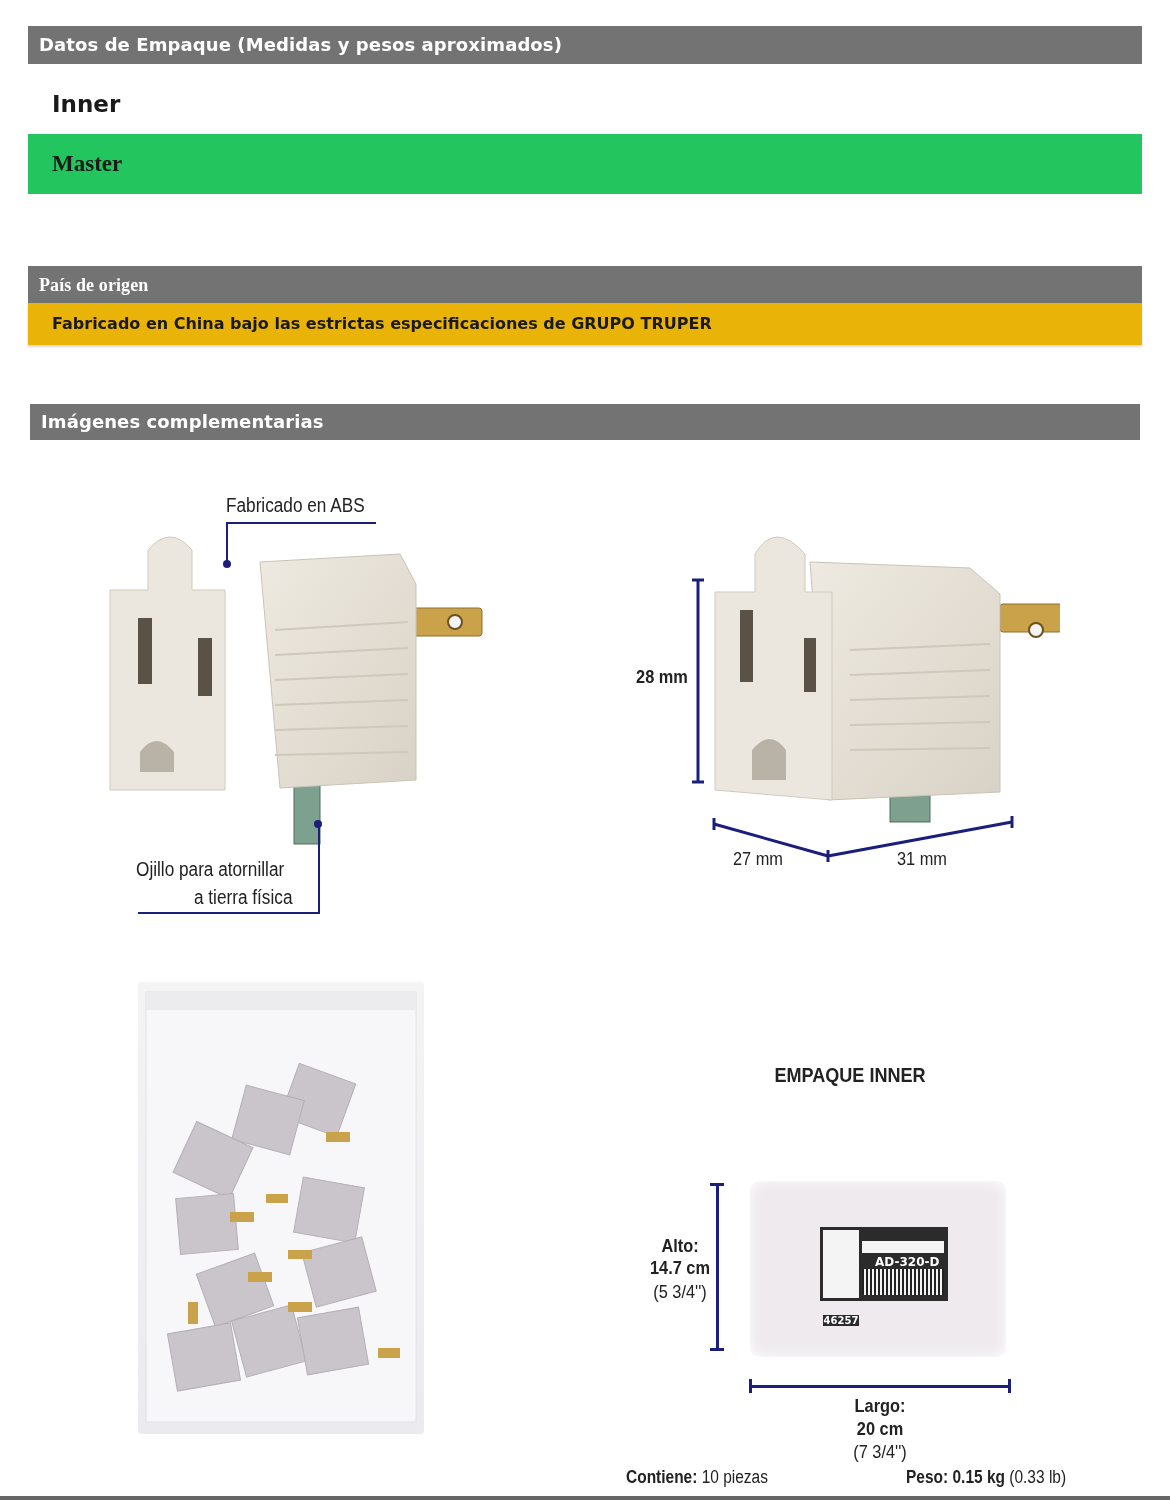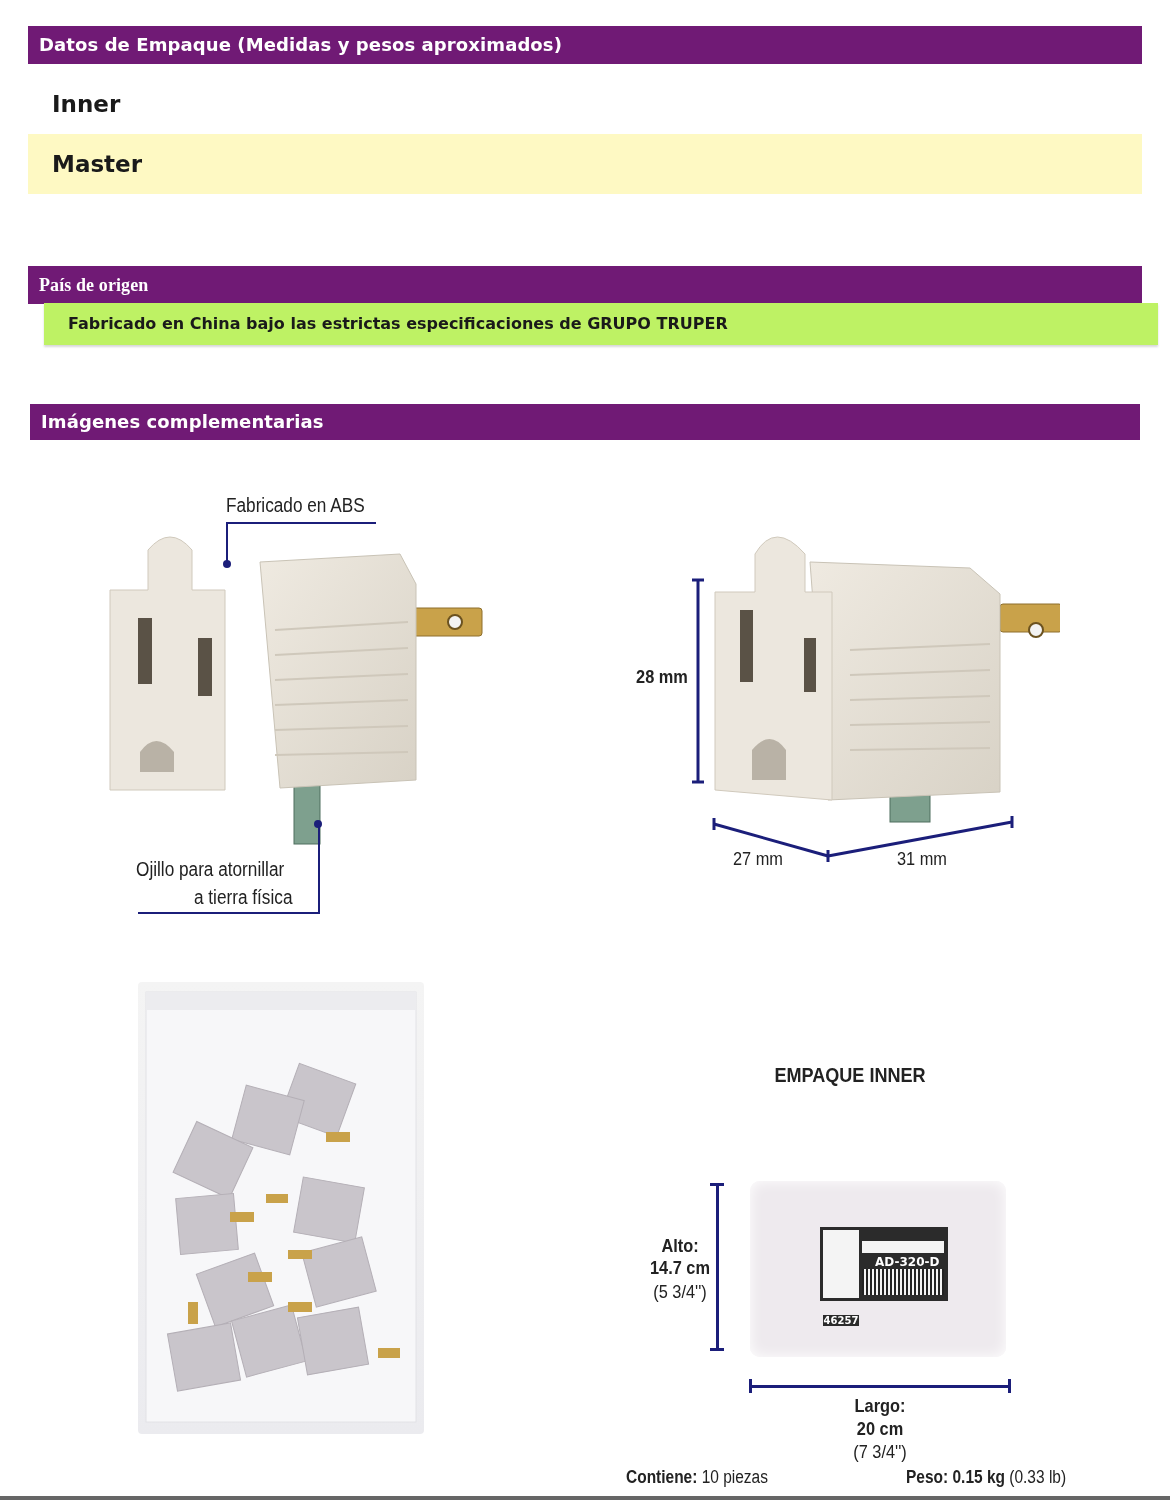--- a/index.html
+++ b/index.html
@@ -1,35 +1,34 @@
 <!DOCTYPE html>
 <html><head>
 <meta charset="utf-8">
 <style>
   * { box-sizing: border-box; margin: 0; padding: 0; }
   html, body { width: 1170px; height: 1500px; background: #ffffff; overflow: hidden; }
   body { font-family: "DejaVu Sans", sans-serif; color: #1a1a1a; position: relative; }
 
   .section-header {
     position: absolute; left: 28px; width: 1114px; height: 38px;
-    background: #701a75; color: #fff; font-weight: bold; font-size: 18px;
+    background: #737373; color: #fff; font-weight: bold; font-size: 18px;
     padding: 0 0 0 11px; line-height: 38px; letter-spacing: 0.1px;
   }
   .pack-table { position: absolute; left: 28px; top: 74px; width: 1114px; }
   .pack-row { display: flex; align-items: center; min-height: 60px; padding: 6px 0; }
-  .pack-row.alt { background: #fef9c3; }
+  .pack-row.alt { background: #22c55e; font-family: Liberation Serif, serif; }
   .pack-label { width: 262px; padding-left: 24px; font-weight: bold; font-size: 23px; }
   .pack-value { flex: 1; font-size: 16px; line-height: 22px; padding-right: 30px; }
   .pack-value b { font-weight: bold; }
 
   .origin-box {
     position: absolute; left: 28px; top: 303px; width: 1114px; height: 42px;
-    background: #bef264; font-weight: bold; font-size: 16px; line-height: 42px; padding-left: 24px;
+    background: #eab308; font-weight: bold; font-size: 16px; line-height: 42px; padding-left: 24px;
     box-shadow: 0 2px 2px #d8d8d8;
-    margin-left: 16px;
   }
 
   .figure { position: absolute; }
   .callout-text { position: absolute; font-family: "Liberation Sans", sans-serif; font-size: 20px; color: #222; font-stretch: condensed; transform: scaleX(0.86); transform-origin: left top; }
   .dim-text { position: absolute; font-family: "Liberation Sans", sans-serif; font-weight: bold; font-size: 19px; color: #222; text-align: center; transform: scaleX(0.86); }
   .line { position: absolute; background: #1b1e7a; }
   .dot { position: absolute; width: 8px; height: 8px; border-radius: 50%; background: #1b1e7a; }
 
   .bottom-rule { position: absolute; left: 0; top: 1496px; width: 1170px; height: 4px; background: #666; }
 </style>

